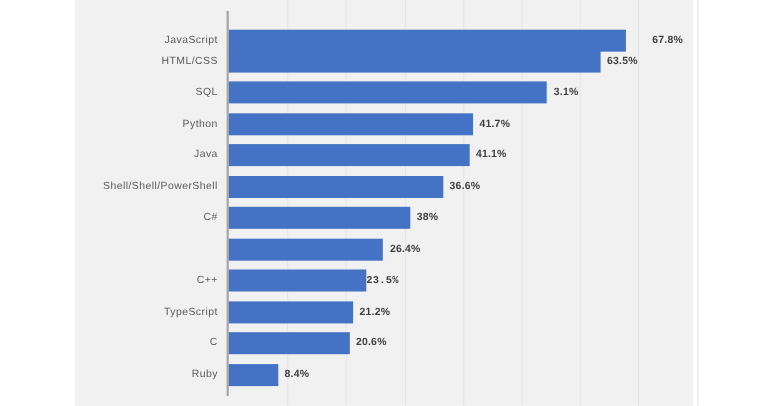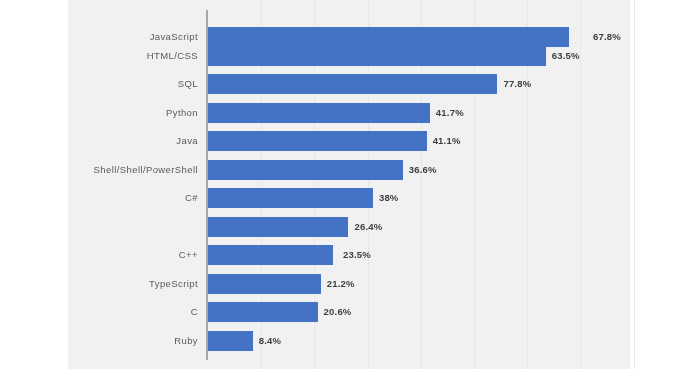--- a/index.html
+++ b/index.html
@@ -136,21 +136,21 @@
         <div class="bar-wrap" style="width: 337.82px;">
           <div class="bar" style="width: 337.82px; background: rgb(68, 114, 196);"></div>
         </div>
         <div class="val-label" style="left: 551.82px; color: rgb(63, 63, 63);">63.5%</div>
       </div>
       <div class="row" style="top: 70px;">
         <div class="cat-label" style="color: rgb(90, 90, 90);">SQL</div>
         <div class="bar-wrap" style="width: 289.408px;">
           <div class="bar" style="width: 289.408px; background: rgb(68, 114, 196);"></div>
         </div>
-        <div class="val-label" style="left: 503.408px; color: rgb(63, 63, 63);">77.8%</div>
+        <div class="val-label" style="left: 503.408px; color: rgb(63, 63, 63);">3.1%</div>
       </div>
       <div class="row" style="top: 98.5px;">
         <div class="cat-label" style="color: rgb(90, 90, 90);">Python</div>
         <div class="bar-wrap" style="width: 221.844px;">
           <div class="bar" style="width: 221.844px; background: rgb(68, 114, 196);"></div>
         </div>
         <div class="val-label" style="left: 435.844px; color: rgb(63, 63, 63);">41.7%</div>
       </div>
       <div class="row" style="top: 127px;">
         <div class="cat-label" style="color: rgb(90, 90, 90);">Java</div>
@@ -178,21 +178,21 @@
         <div class="bar-wrap" style="width: 140.448px;">
           <div class="bar" style="width: 140.448px; background: rgb(68, 114, 196);"></div>
         </div>
         <div class="val-label" style="left: 354.448px; color: rgb(63, 63, 63);">26.4%</div>
       </div>
       <div class="row" style="top: 241px;">
         <div class="cat-label" style="color: rgb(90, 90, 90);">C++</div>
         <div class="bar-wrap" style="width: 125.02px;">
           <div class="bar" style="width: 125.02px; background: rgb(68, 114, 196);"></div>
         </div>
-        <div class="val-label" style="left: 343px; color: rgb(63, 63, 63);">23.5%</div>
+        <div class="val-label" style="left: 333px; color: rgb(63, 63, 63); font-family: Liberation Mono, monospace;">23.5%</div>
       </div>
       <div class="row" style="top: 269.5px;">
         <div class="cat-label" style="color: rgb(90, 90, 90);">TypeScript</div>
         <div class="bar-wrap" style="width: 112.784px;">
           <div class="bar" style="width: 112.784px; background: rgb(68, 114, 196);"></div>
         </div>
         <div class="val-label" style="left: 326.784px; color: rgb(63, 63, 63);">21.2%</div>
       </div>
       <div class="row" style="top: 298px;">
         <div class="cat-label" style="color: rgb(90, 90, 90);">C</div>

